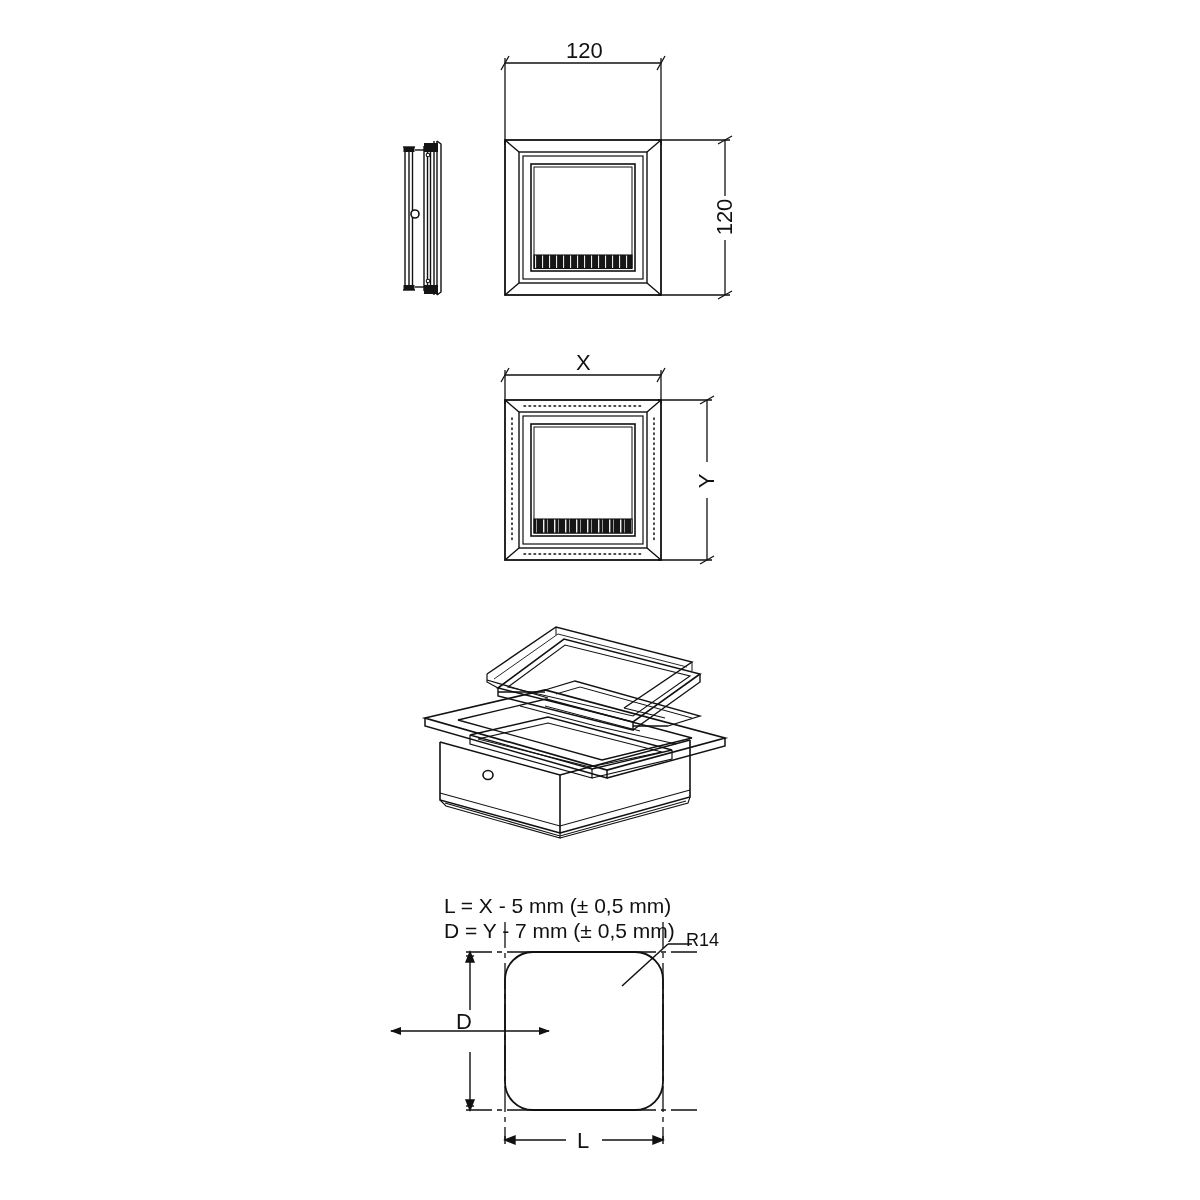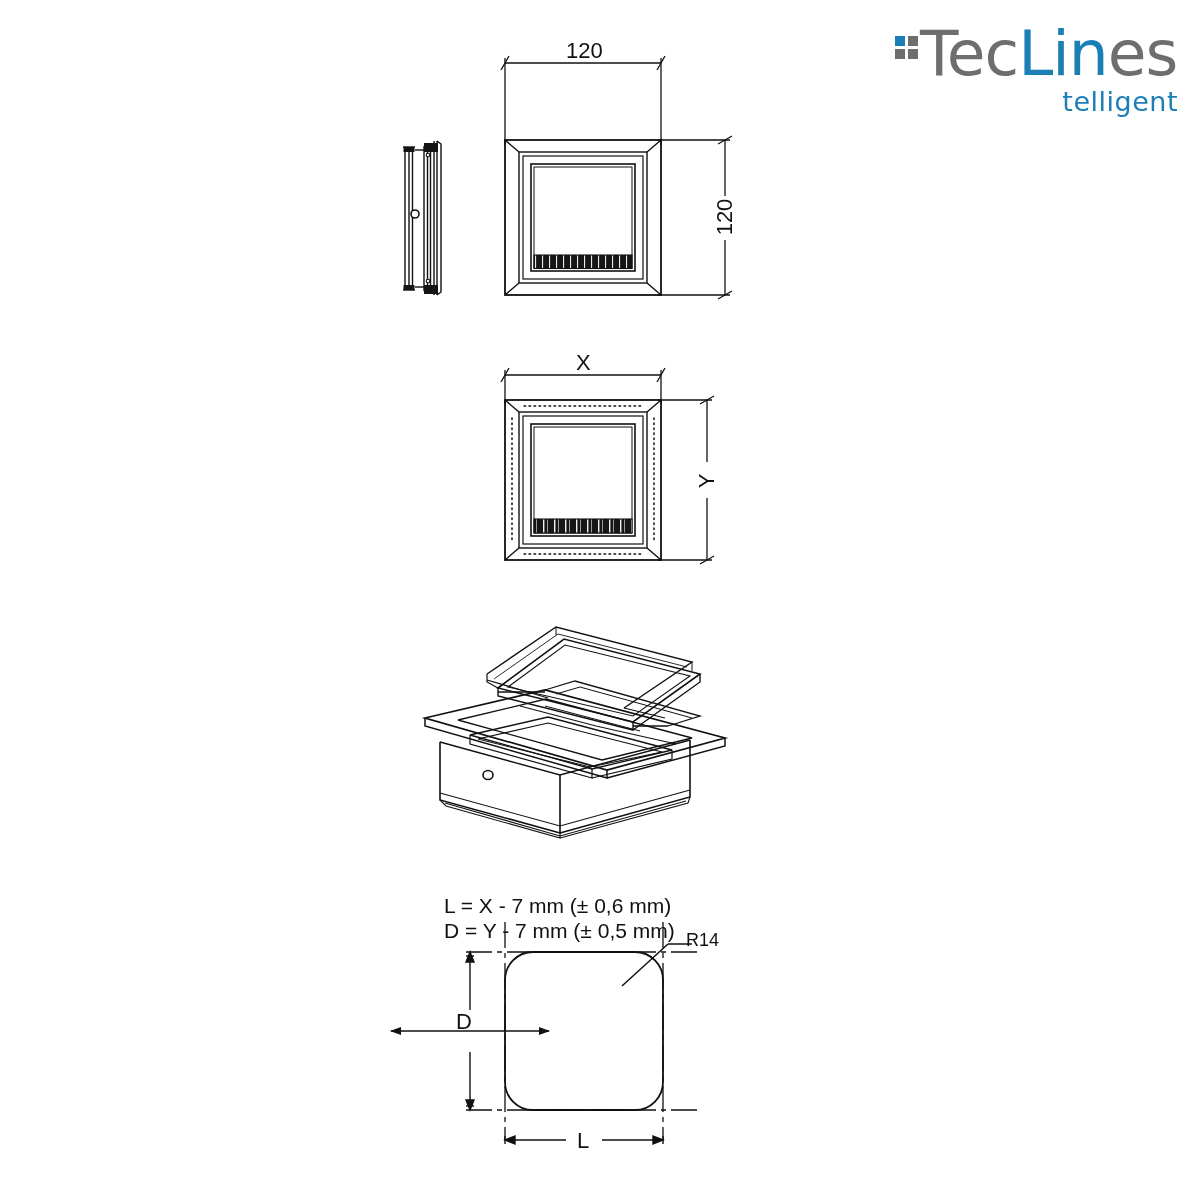--- a/index.html
+++ b/index.html
@@ -87,30 +87,20 @@
   .rot90 {
     transform: rotate(-90deg);
     transform-origin: center center;
   }
 </style>
 </head>
 <body>
 
 <div id="page">
 
-  <div id="logo">
-    <div class="sqgrid">
-      <div class="sq a"></div>
-      <div class="sq b"></div>
-      <div class="sq c"></div>
-      <div class="sq d"></div>
-    </div>
-    <div class="wordmark"><span class="seg-grey">Tec</span><span class="seg-blue">Lin</span><span class="seg-grey">es</span></div>
-    <div class="tagline">telligent</div>
-  </div>
 
   <svg class="svg-layer" viewBox="0 0 1200 1200">
     <defs>
 
       <pattern id="brushPat" width="7" height="10" patternUnits="userSpaceOnUse">
         <rect width="7" height="10" fill="#161616"></rect>
         <rect x="3" width="1.1" height="10" fill="#e9e9e9"></rect>
       </pattern>
       <pattern id="brushPat2" width="11" height="10" patternUnits="userSpaceOnUse">
         <rect width="11" height="10" fill="#161616"></rect>
@@ -324,21 +314,21 @@
   </svg>
 
   <div class="dimtext" style="left:566px; top:38px; font-size:22px;">120</div>
 
   <div class="dimtext rot90" style="left:702px; top:204px; width:46px; text-align:center; font-size:22px;">120</div>
 
   <div class="dimtext" style="left:576px; top:350px; font-size:22px;">X</div>
 
   <div class="dimtext rot90" style="left:686px; top:468px; width:42px; text-align:center; font-size:22px;">Y</div>
 
-  <div class="formula" style="left:444px; top:894px;">L = X - 7 mm (± 0,6 mm)</div>
+  <div class="formula" style="left:444px; top:894px;">L = X - 5 mm (± 0,5 mm)</div>
 
   <div class="formula" style="left:444px; top:919px;text-align:right;">D = Y - 7 mm (± 0,5 mm)</div>
 
   <div class="dimtext" style="left:686px; top:930px; font-size:18px;">R14</div>
 
   <div class="dimtext" style="left:456px; top:1009px; font-size:22px;">D</div>
 
   <div class="dimtext" style="left:577px; top:1128px; font-size:22px;">L</div>
 
 </div>

